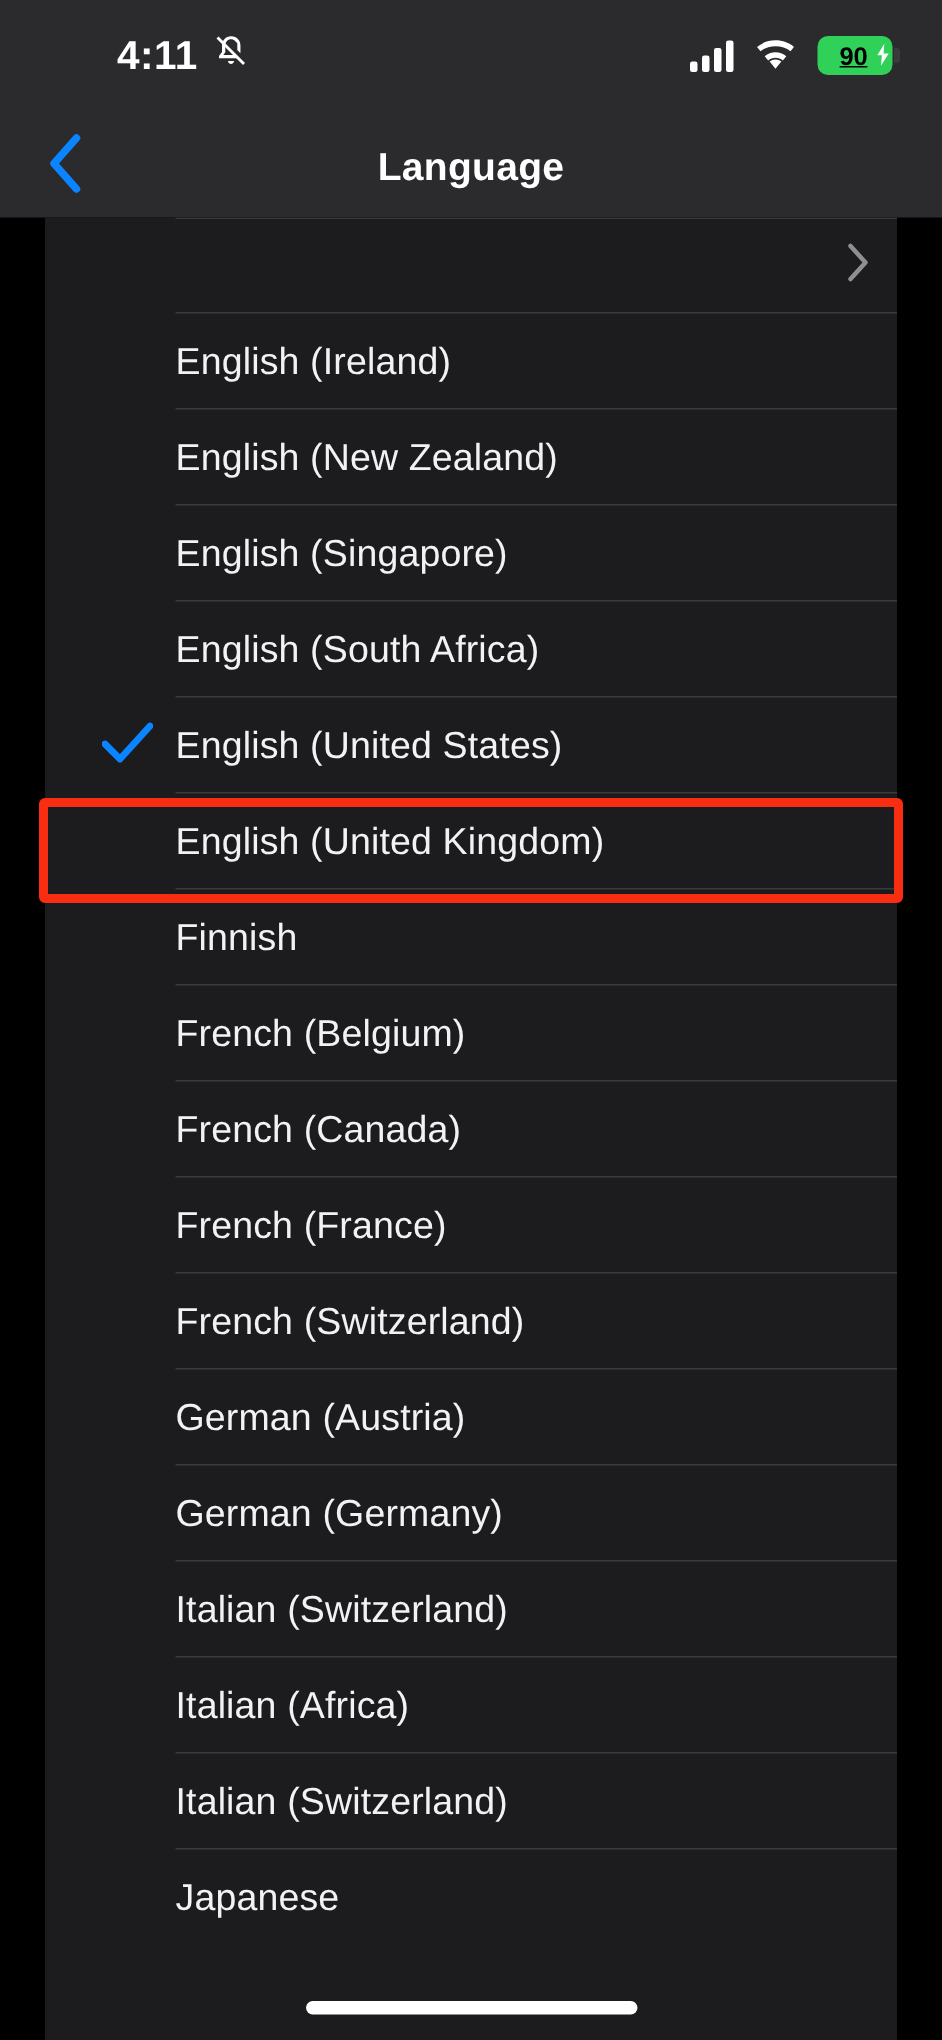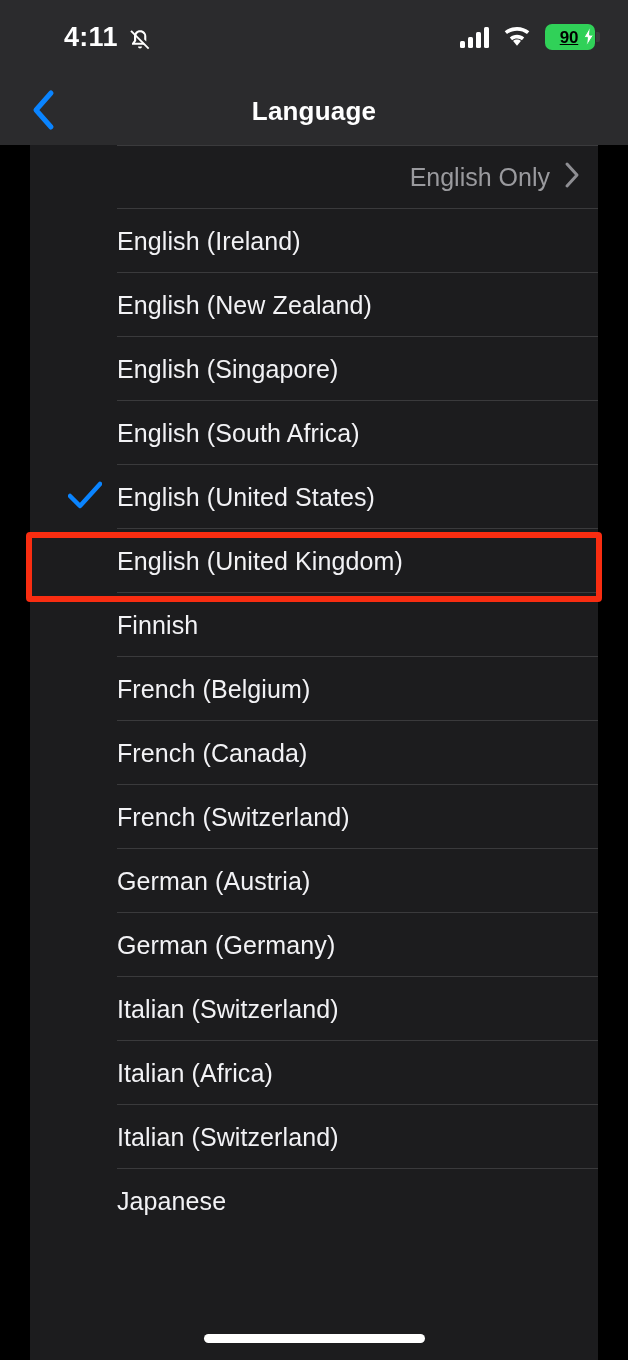--- a/index.html
+++ b/index.html
@@ -27,24 +27,24 @@
   #status-bar {
     position: absolute;
     left: 0;
     top: 0;
     width: 628px;
     height: 78px;
     background: #2b2b2d;
   }
   #status-left {
     position: absolute;
-    left: 64px;
+    left: 78px;
     top: 21px;
     display: flex;
-    align-items: flex-end;
+    align-items: flex-start;
     gap: 9px;
   }
   #status-time {
     color: #ffffff;
     font-size: 27px;
     font-weight: bold;
     letter-spacing: 0.3px;
     line-height: 32px;
   }
   .bell-slash {
@@ -301,21 +301,20 @@
       </span>
     </div>
   </div>
 
   <div id="content-panel">
     <div id="list-top-divider"></div>
 
   <div class="lang-row">
         <div class="check-slot"></div>
         <div class="row-value-wrap">
-          <span class="row-value">English Only</span>
           <span><svg width="16" height="28" viewBox="0 0 16 28">
               <polyline points="3,3 13,14 3,25" fill="none" stroke="#8e8e93" stroke-width="3" stroke-linecap="round" stroke-linejoin="round"></polyline>
             </svg></span>
         </div>
         <div class="divider"></div>
       </div>
       <div class="lang-row">
         <div class="check-slot"></div>
         <div class="lang-label">English (Ireland)</div>
         <div class="divider"></div>
@@ -359,20 +358,25 @@
         <div class="lang-label">French (Belgium)</div>
         <div class="divider"></div>
       </div>
       <div class="lang-row">
         <div class="check-slot"></div>
         <div class="lang-label">French (Canada)</div>
         <div class="divider"></div>
       </div>
       <div class="lang-row">
         <div class="check-slot"></div>
+        <div class="lang-label">French (France)</div>
+        <div class="divider"></div>
+      </div>
+      <div class="lang-row">
+        <div class="check-slot"></div>
         <div class="lang-label">French (Switzerland)</div>
         <div class="divider"></div>
       </div>
       <div class="lang-row">
         <div class="check-slot"></div>
         <div class="lang-label">German (Austria)</div>
         <div class="divider"></div>
       </div>
       <div class="lang-row">
         <div class="check-slot"></div>

